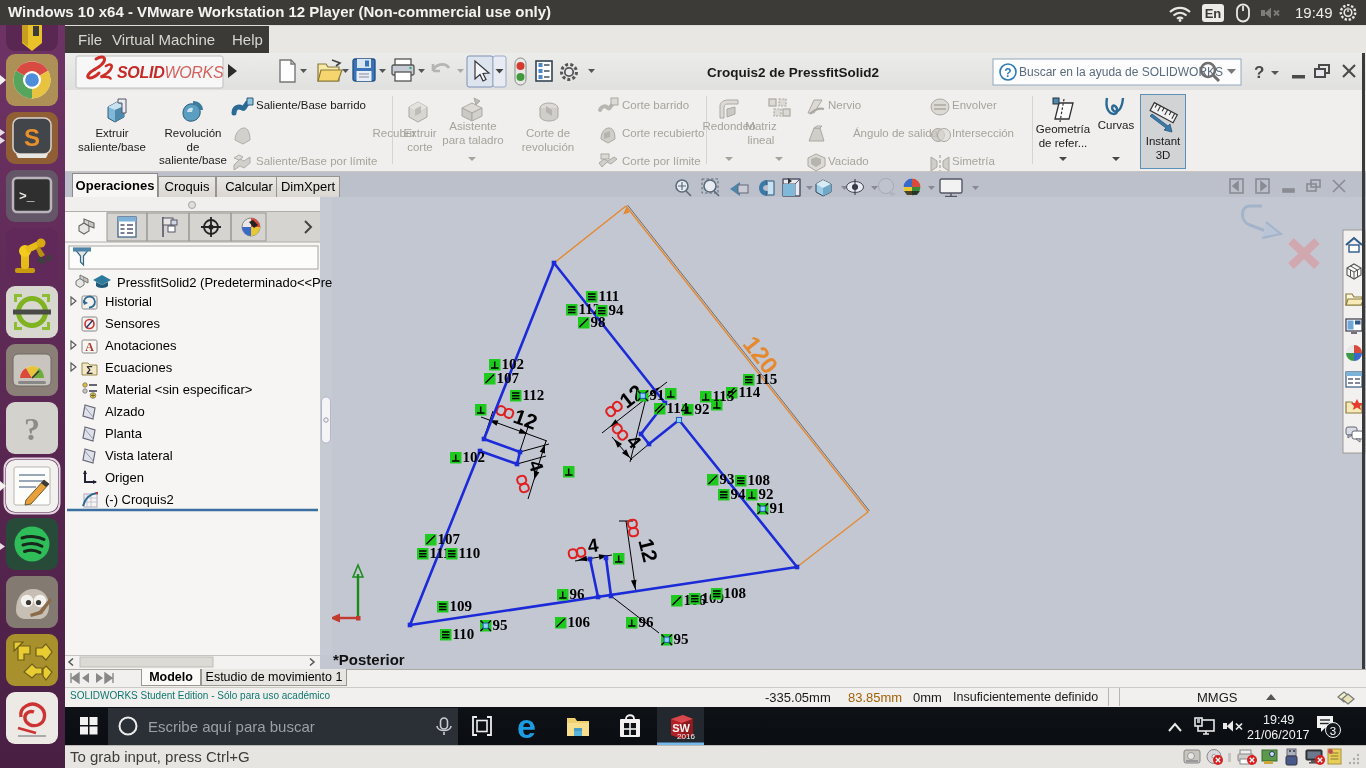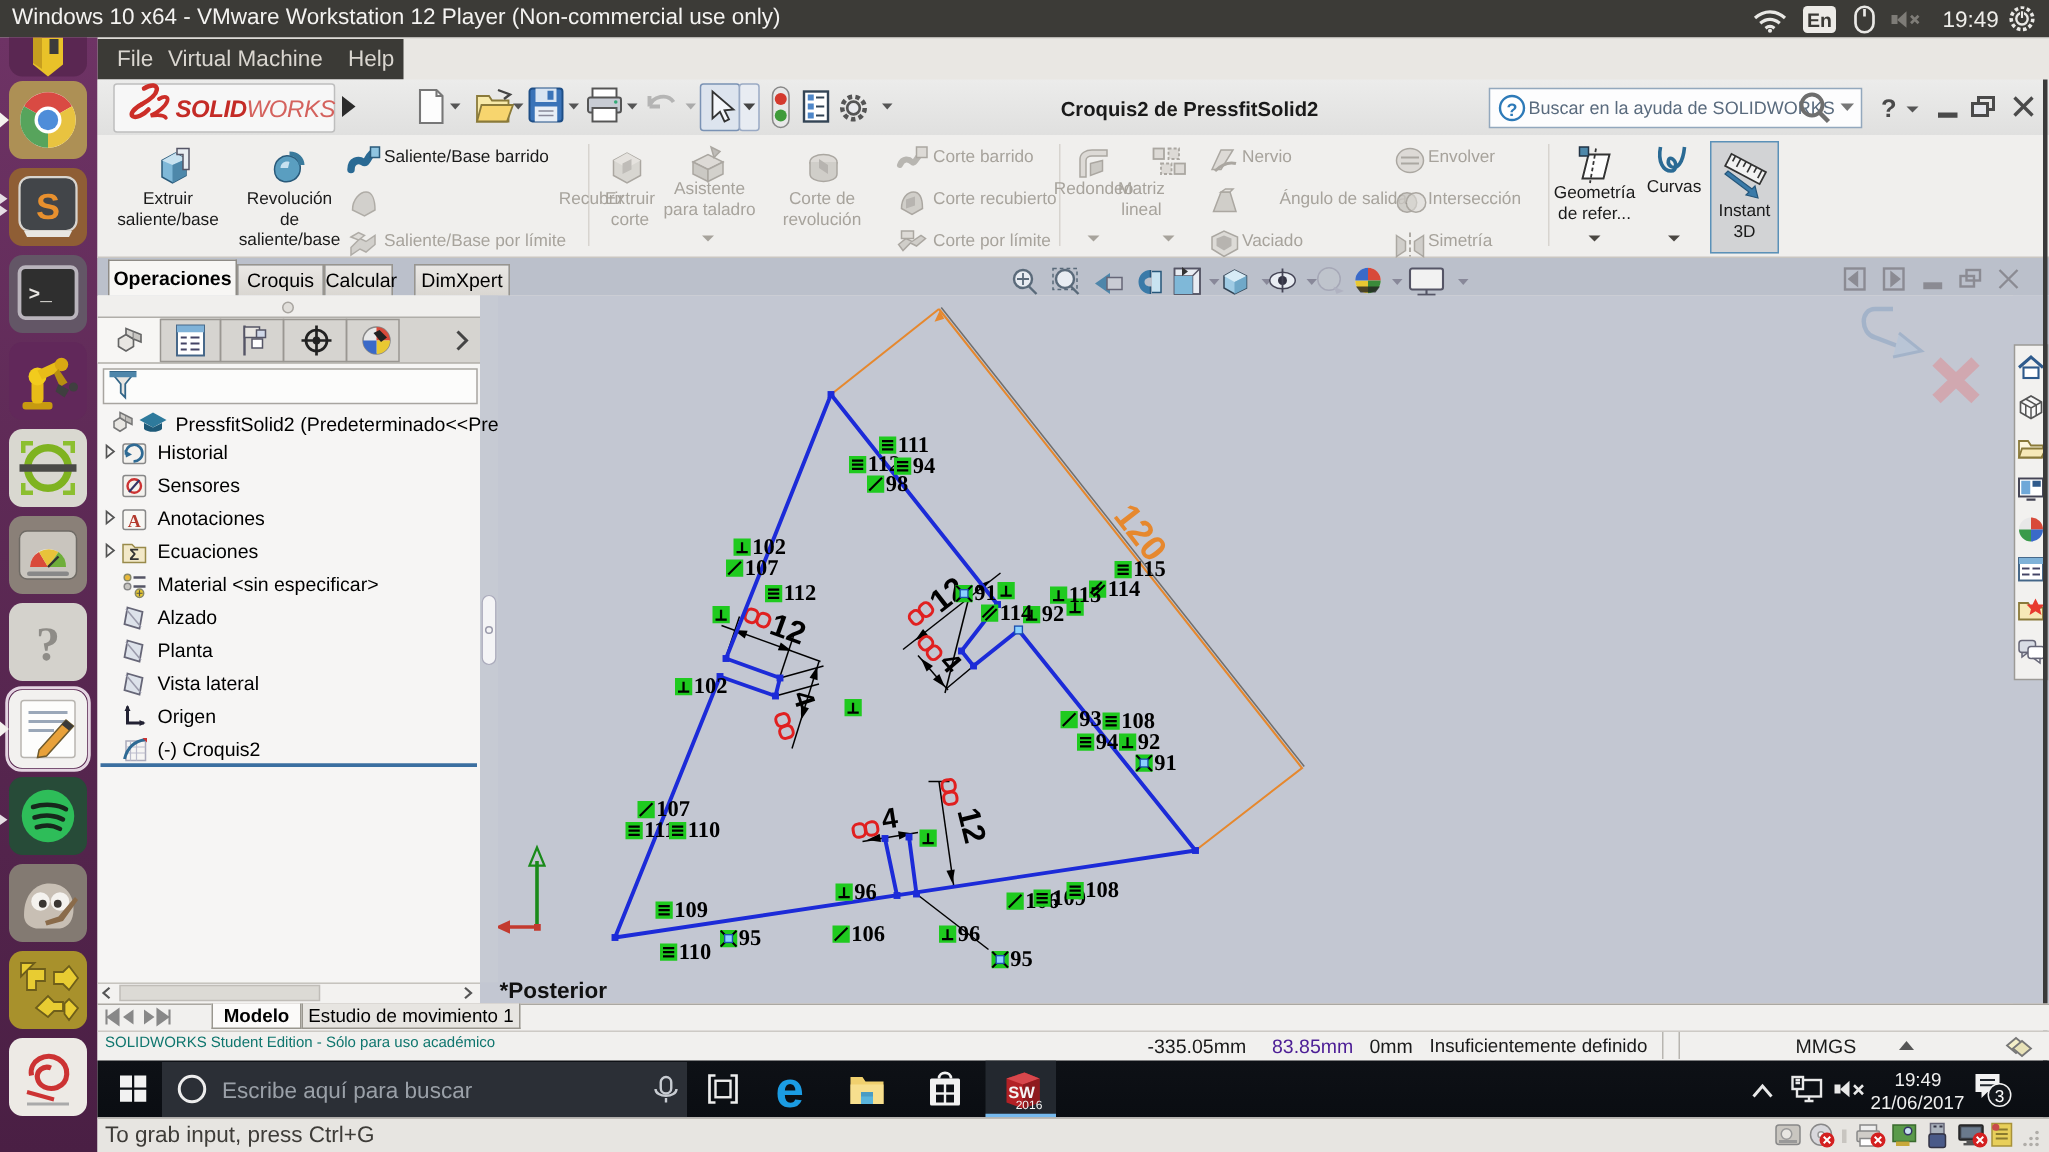--- a/index.html
+++ b/index.html
@@ -10,21 +10,21 @@
 .dis{color:#a7a39c}
 .car{position:absolute;width:0;height:0;border-left:4px solid transparent;border-right:4px solid transparent;border-top:4px solid #4a4742}
 .carg{border-top-color:#a7a39c}
 .sep{position:absolute;top:96px;width:1px;height:68px;background:#d7d4cf}
 </style>
 </head>
 <body>
 <div id="stage">
 
 <div class="abs" style="left:0;top:0;width:1366px;height:25px;background:#3C3B37"></div>
-<div class="abs" style="left:8px;top:3px;font-size:15px;font-weight:normal;color:#F4F3F1">Windows 10 x64 - VMware Workstation 12 Player (Non-commercial use only)</div>
+<div class="abs" style="left:8px;top:3px;font-size:15px;font-weight:bold;color:#F4F3F1">Windows 10 x64 - VMware Workstation 12 Player (Non-commercial use only)</div>
 <div class="abs" id="topicons" style="left:1160px;top:0;width:206px;height:25px">
 <svg width="206" height="25" xmlns="http://www.w3.org/2000/svg">
 
   <g stroke="#E9E8E5" fill="none" stroke-width="2">
     <path d="M10 12 C16 6.5 24 6.5 30 12" stroke-width="2.1"></path>
     <path d="M13.5 15.5 C17.5 12 22.5 12 26.5 15.5" stroke-width="2.1"></path>
     <path d="M17 18.8 C19 17.2 21 17.2 23 18.8" stroke-width="2.1"></path>
   </g>
   <circle cx="20" cy="20.5" r="1.4" fill="#E9E8E5"></circle>
 
@@ -455,21 +455,21 @@
    </g>
    <path d="M2 12 L18 24 L16 26 L24 28 L22 20 L20 22 L4 10 Z" fill="#3A7AA8" stroke="#26567A" stroke-width="0.8"></path>
   </g>
  </svg>
 </div>
 
 <div class="abs" style="left:65px;top:172px;width:1301px;height:25px;background:#BBC0CB"></div>
 <div class="abs" id="tabrow" style="left:0;top:0;width:1366px;height:768px">
  <div class="abs" style="left:72px;top:173px;width:86px;height:24px;background:#F7F6F4;border:1px solid #8E8B86;border-bottom:none;font-weight:bold;font-size:13px;text-align:center;line-height:23px">Operaciones</div>
  <div class="abs" style="left:158px;top:176px;width:58px;height:21px;background:linear-gradient(#EAE8E5,#DAD7D2);border:1px solid #98958F;border-bottom:none;font-size:13px;text-align:center;line-height:20px">Croquis</div>
- <div class="abs" style="left:216px;top:176px;width:46px;height:21px;background:linear-gradient(#EAE8E5,#DAD7D2);border:1px solid #98958F;border-bottom:none;font-size:13px;text-align:center;line-height:20px">Calcular</div>
+ <div class="abs" style="left:216px;top:176px;width:66px;height:21px;background:linear-gradient(#EAE8E5,#DAD7D2);border:1px solid #98958F;border-bottom:none;font-size:13px;text-align:center;line-height:20px">Calcular</div>
  <div class="abs" style="left:276px;top:176px;width:64px;height:21px;background:linear-gradient(#EAE8E5,#DAD7D2);border:1px solid #98958F;border-bottom:none;font-size:13px;text-align:center;line-height:20px">DimXpert</div>
  <svg class="abs" style="left:660px;top:178px" width="706px" height="20" xmlns="http://www.w3.org/2000/svg">
 
   <g stroke="#5A6A7A" fill="none" stroke-width="1.6">
    <circle cx="22" cy="8" r="6" fill="#E8ECF2"></circle>
           <line x1="26" y1="13" x2="31" y2="18"></line>
    <path d="M22 4 L22 12 M18 8 L26 8" stroke-width="1.2"></path>
    <circle cx="50" cy="8" r="6" fill="#E8ECF2"></circle>
           <line x1="54" y1="13" x2="59" y2="18"></line>
    <rect x="42" y="1" width="16" height="14" stroke-dasharray="2.5 2" stroke-width="1"></rect>
@@ -978,21 +978,21 @@
    <path d="M31 4 L38 9 L31 14 Z"></path>
    <path d="M48 4 L48 14 M47 9 L40 4 L40 14 Z" stroke="#888" stroke-width="1.4" fill="#888"></path>
   </g>
  </svg>
  <div class="abs" style="left:141px;top:669px;width:60px;height:17px;background:#FBFAF9;border:1px solid #9A978F;border-top:none;font-size:12.5px;font-weight:bold;text-align:center;line-height:16px">Modelo</div>
  <div class="abs" style="left:201px;top:669px;width:146px;height:17px;background:#E7E5E1;border:1px solid #9A978F;border-top:none;font-size:12.5px;text-align:center;line-height:16px">Estudio de movimiento 1</div>
 
  <div class="abs" style="left:65px;top:687px;width:1301px;height:20px;background:#F1F0EE;border-top:1px solid #CDCAC5"></div>
  <div class="abs" style="left:70px;top:690px;font-size:10px;color:#0f766e">SOLIDWORKS Student Edition - Sólo para uso académico</div>
  <div class="abs" style="left:765px;top:690px;font-size:13px;color:#1A1A1A">-335.05mm</div>
- <div class="abs" style="left:848px;top:690px;font-size:13px;color:#4c1d95">83.85mm</div>
+ <div class="abs" style="left:848px;top:690px;font-size:13px;color:#a16207">83.85mm</div>
  <div class="abs" style="left:913px;top:690px;font-size:13px;color:#1A1A1A">0mm</div>
  <div class="abs" style="left:953px;top:690px;font-size:12.5px;color:#1A1A1A">Insuficientemente definido</div>
  <div class="abs" style="left:1108px;top:688px;width:1px;height:18px;background:#B8B5B0"></div>
  <div class="abs" style="left:1119px;top:688px;width:1px;height:18px;background:#B8B5B0"></div>
  <div class="abs" style="left:1197px;top:690px;font-size:13px;color:#1A1A1A">MMGS</div>
  <div class="abs" style="left:1266px;top:694px;width:0;height:0;border-left:5px solid transparent;border-right:5px solid transparent;border-bottom:6px solid #555"></div>
  <svg class="abs" style="left:1336px;top:689px" width="22" height="17" xmlns="http://www.w3.org/2000/svg">
   <path d="M2 8 L8 3 L14 8 L8 13 Z" fill="#F4EFC8" stroke="#777" stroke-width="1.2"></path>
   <path d="M6 10 L12 5 L18 10 L12 15 Z" fill="#E8E2B8" stroke="#777" stroke-width="1.2"></path>
  </svg>

